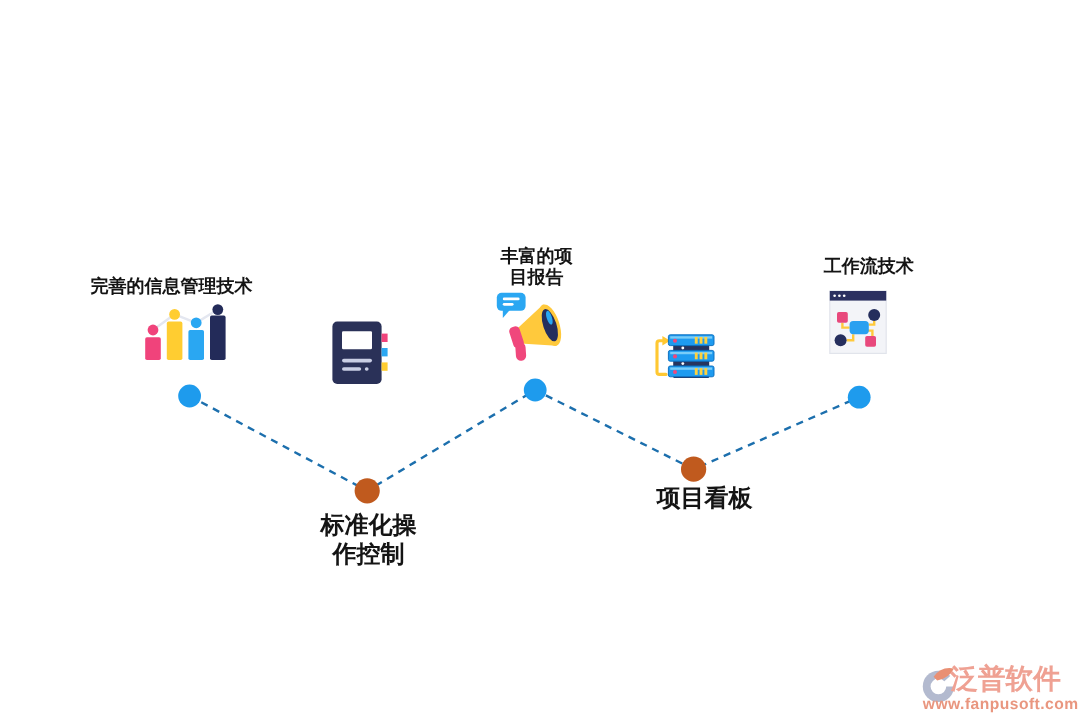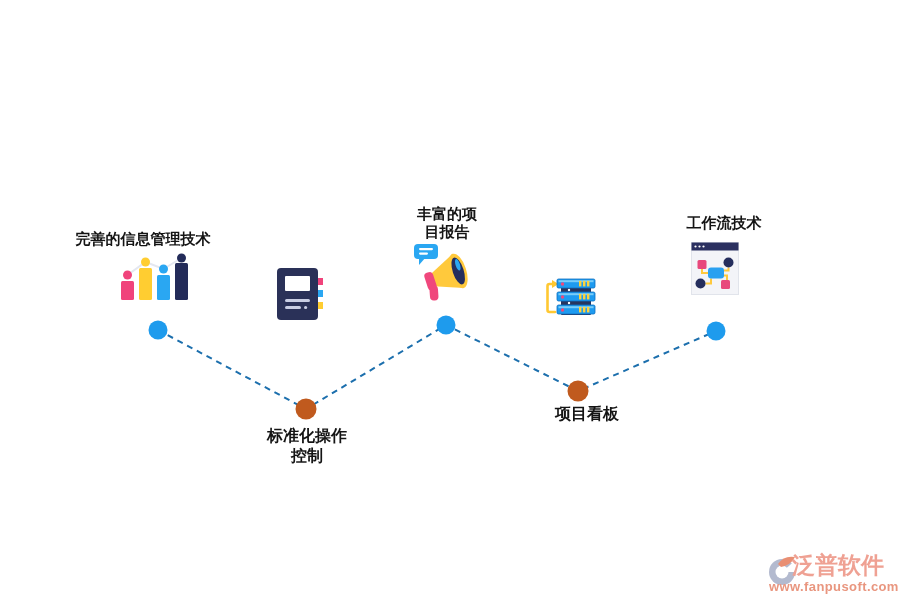--- a/index.html
+++ b/index.html
@@ -6,21 +6,21 @@
   .canvas{
     position:relative;width:900px;height:600px;background:#ffffff;overflow:hidden;
     font-family:"Liberation Sans","DejaVu Sans",sans-serif;
   }
   .abs{position:absolute;}
   .node-label{
     position:absolute;color:#141414;font-weight:bold;text-align:center;
     line-height:1.22;word-break:break-all;
   }
   .lbl-top{font-size:15px;}
-  .lbl-bottom{font-size:16px;}
+  .lbl-bottom{font-size:20px;}
   svg{display:block;overflow:visible;}
   .overlay{position:absolute;left:0;top:0;}
   .wm-brand{
     position:absolute;left:792px;top:550px;width:120px;
     font-size:23px;font-weight:bold;color:#EFA193;letter-spacing:0px;white-space:nowrap;
   }
   .wm-url{
     position:absolute;left:769px;top:579px;width:130px;
     font-size:13px;font-weight:bold;color:#E9967F;letter-spacing:0.4px;white-space:nowrap;
   }

